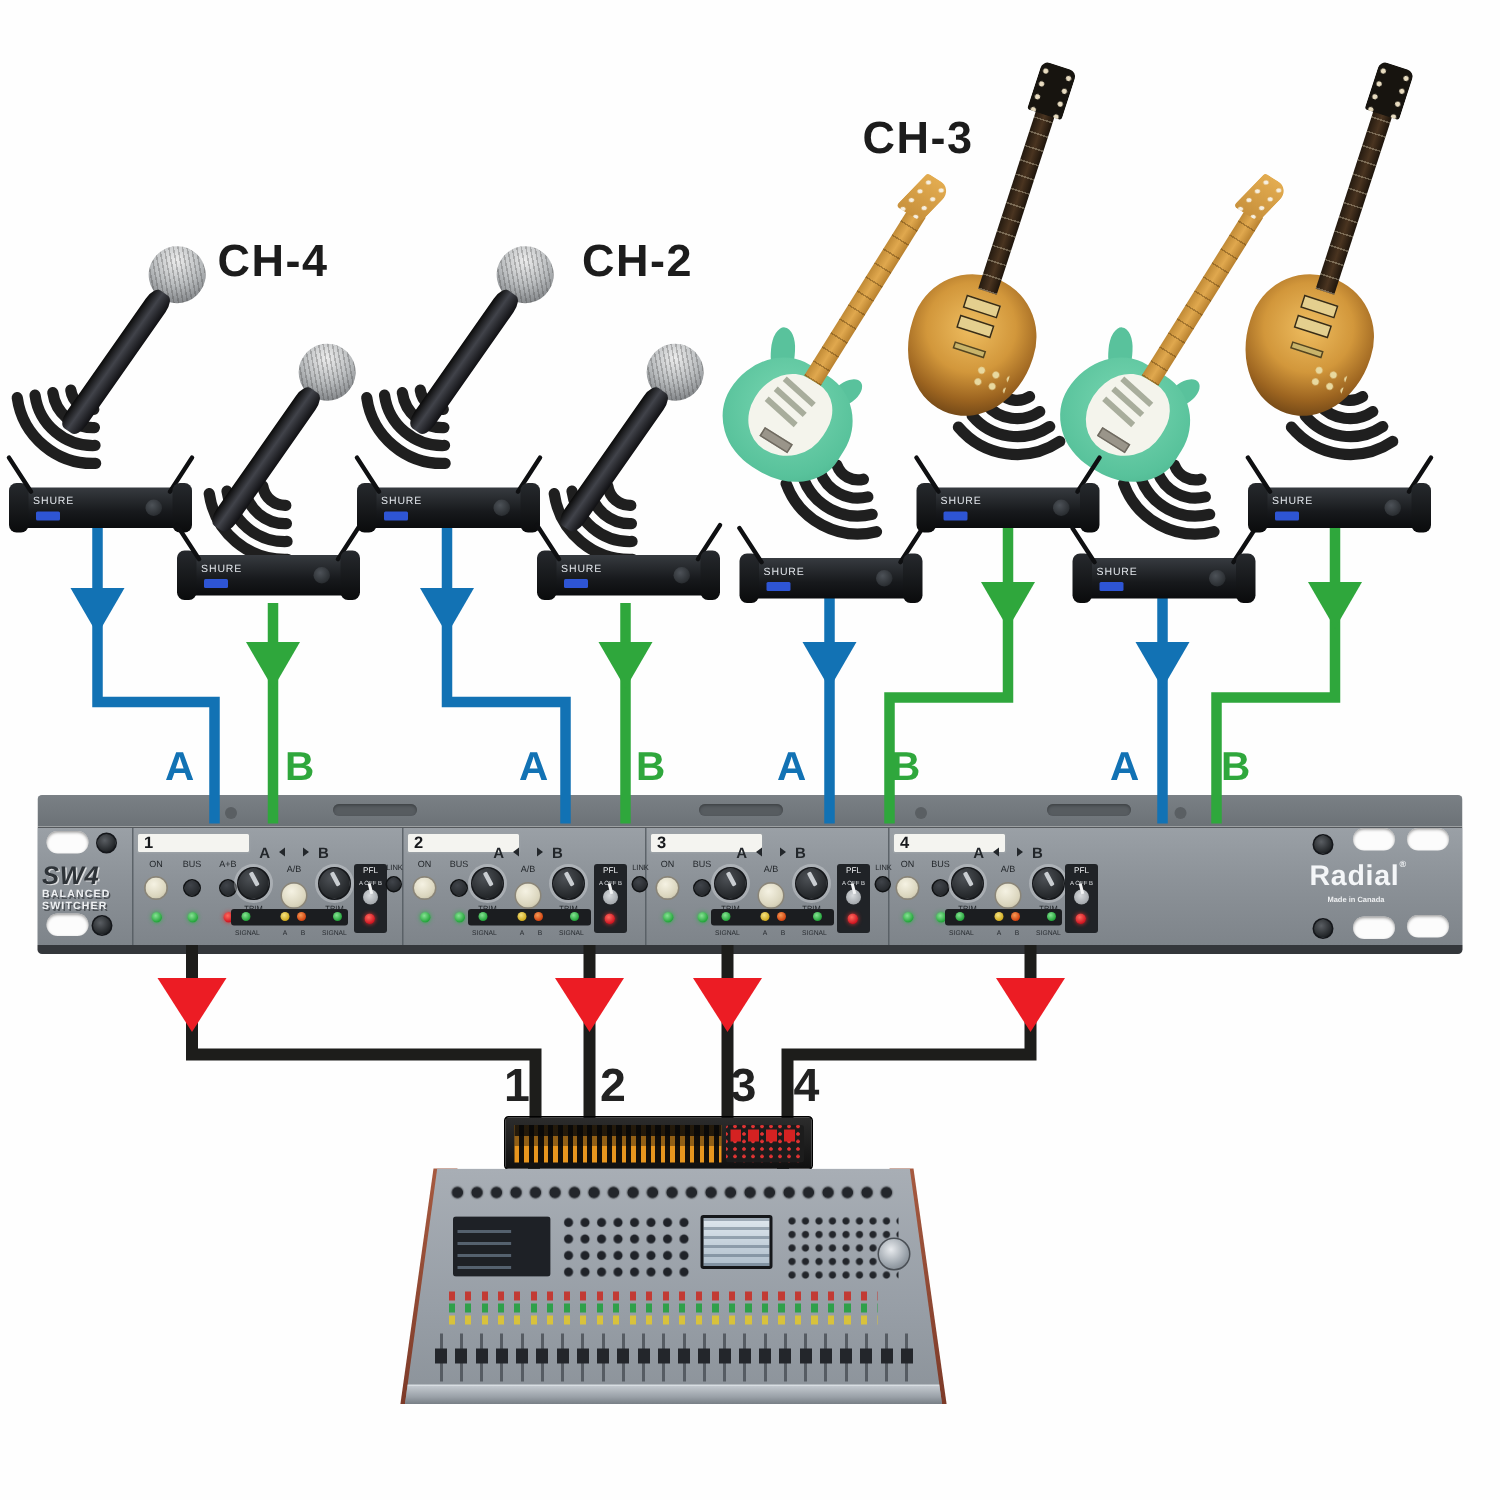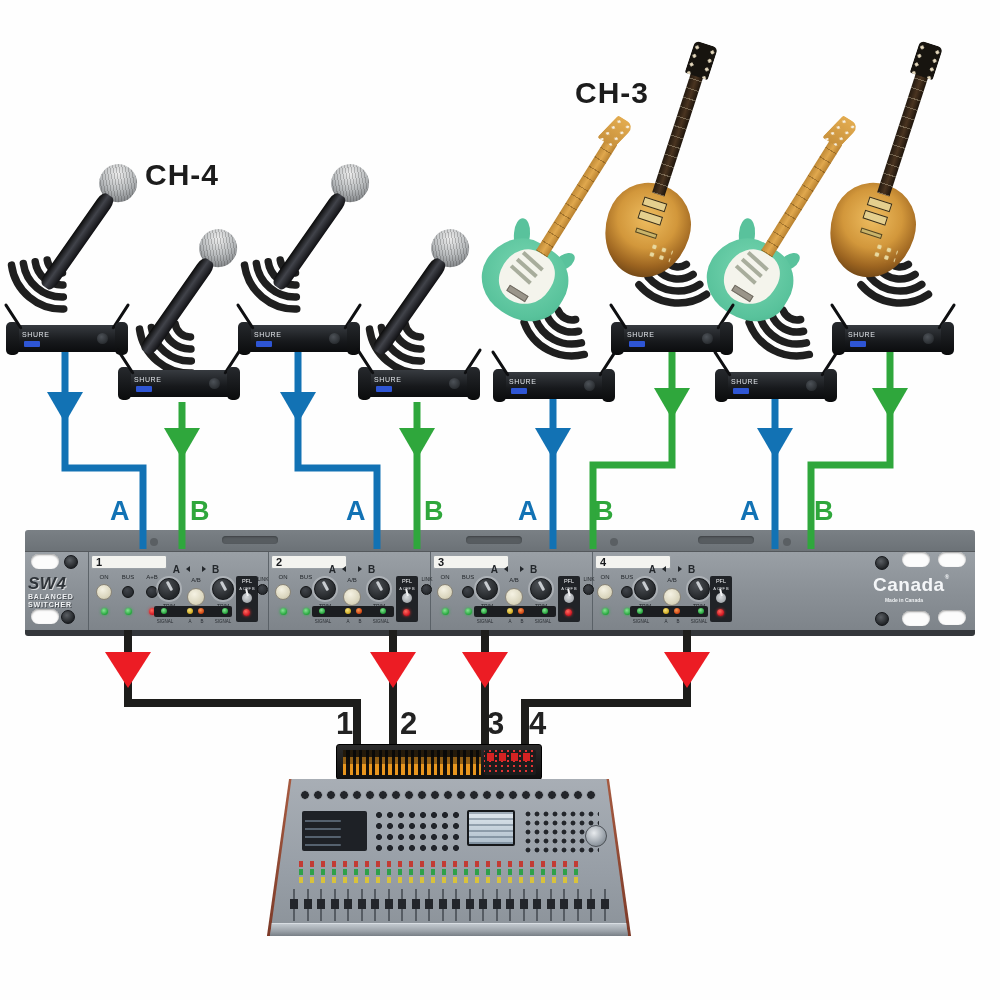--- a/index.html
+++ b/index.html
@@ -322,20 +322,21 @@
     </g>
     <g fill="#ec1c24">
       <path d="M105 652h46l-23 36z"></path>
         <path d="M370 652h46l-23 36z"></path>
       <path d="M462 652h46l-23 36z"></path>
         <path d="M664 652h46l-23 36z"></path>
     </g>
   </svg>
 
   <div class="chlbl toplbl" style="left:102px;top:158px;">CH-4</div>
+  <div class="chlbl toplbl" style="left:345px;top:158px;">CH-2</div>
   <div class="chlbl toplbl" style="left:532px;top:76px;">CH-3</div>
 
   <div class="mic" style="left:64px;top:154px;">
       <span class="m-head"></span>
       <span class="m-body"></span>
     </div>
   <div class="mic" style="left:164px;top:219px;">
       <span class="m-head"></span>
       <span class="m-body"></span>
     </div>
@@ -646,21 +647,21 @@
             <i class="pfl-t">PFL</i>
             <i class="pfl-sw">A OFF B</i>
             <i class="toggle"></i>
             <i class="led red"></i>
           </div>
       </div>
 
 
       <i class="screw" style="left:850px;top:4px;"></i>
       <i class="screw" style="left:850px;top:60px;"></i>
-      <div class="radial"><span>Canada</span><sup>®</sup></div>
+      <div class="radial"><span>Radial</span><sup>®</sup></div>
       <div class="madein">Made in Canada</div>
       <i class="oval" style="left:877px;top:0;"></i>
       <i class="oval" style="left:877px;top:59px;"></i>
       <i class="oval" style="left:913px;top:0;"></i>
       <i class="oval" style="left:913px;top:58px;"></i>
     </div>
     <div class="sw-bottom"></div>
   </div>
 
   <div class="outlabel" style="left:336px;top:706px;">1</div>

